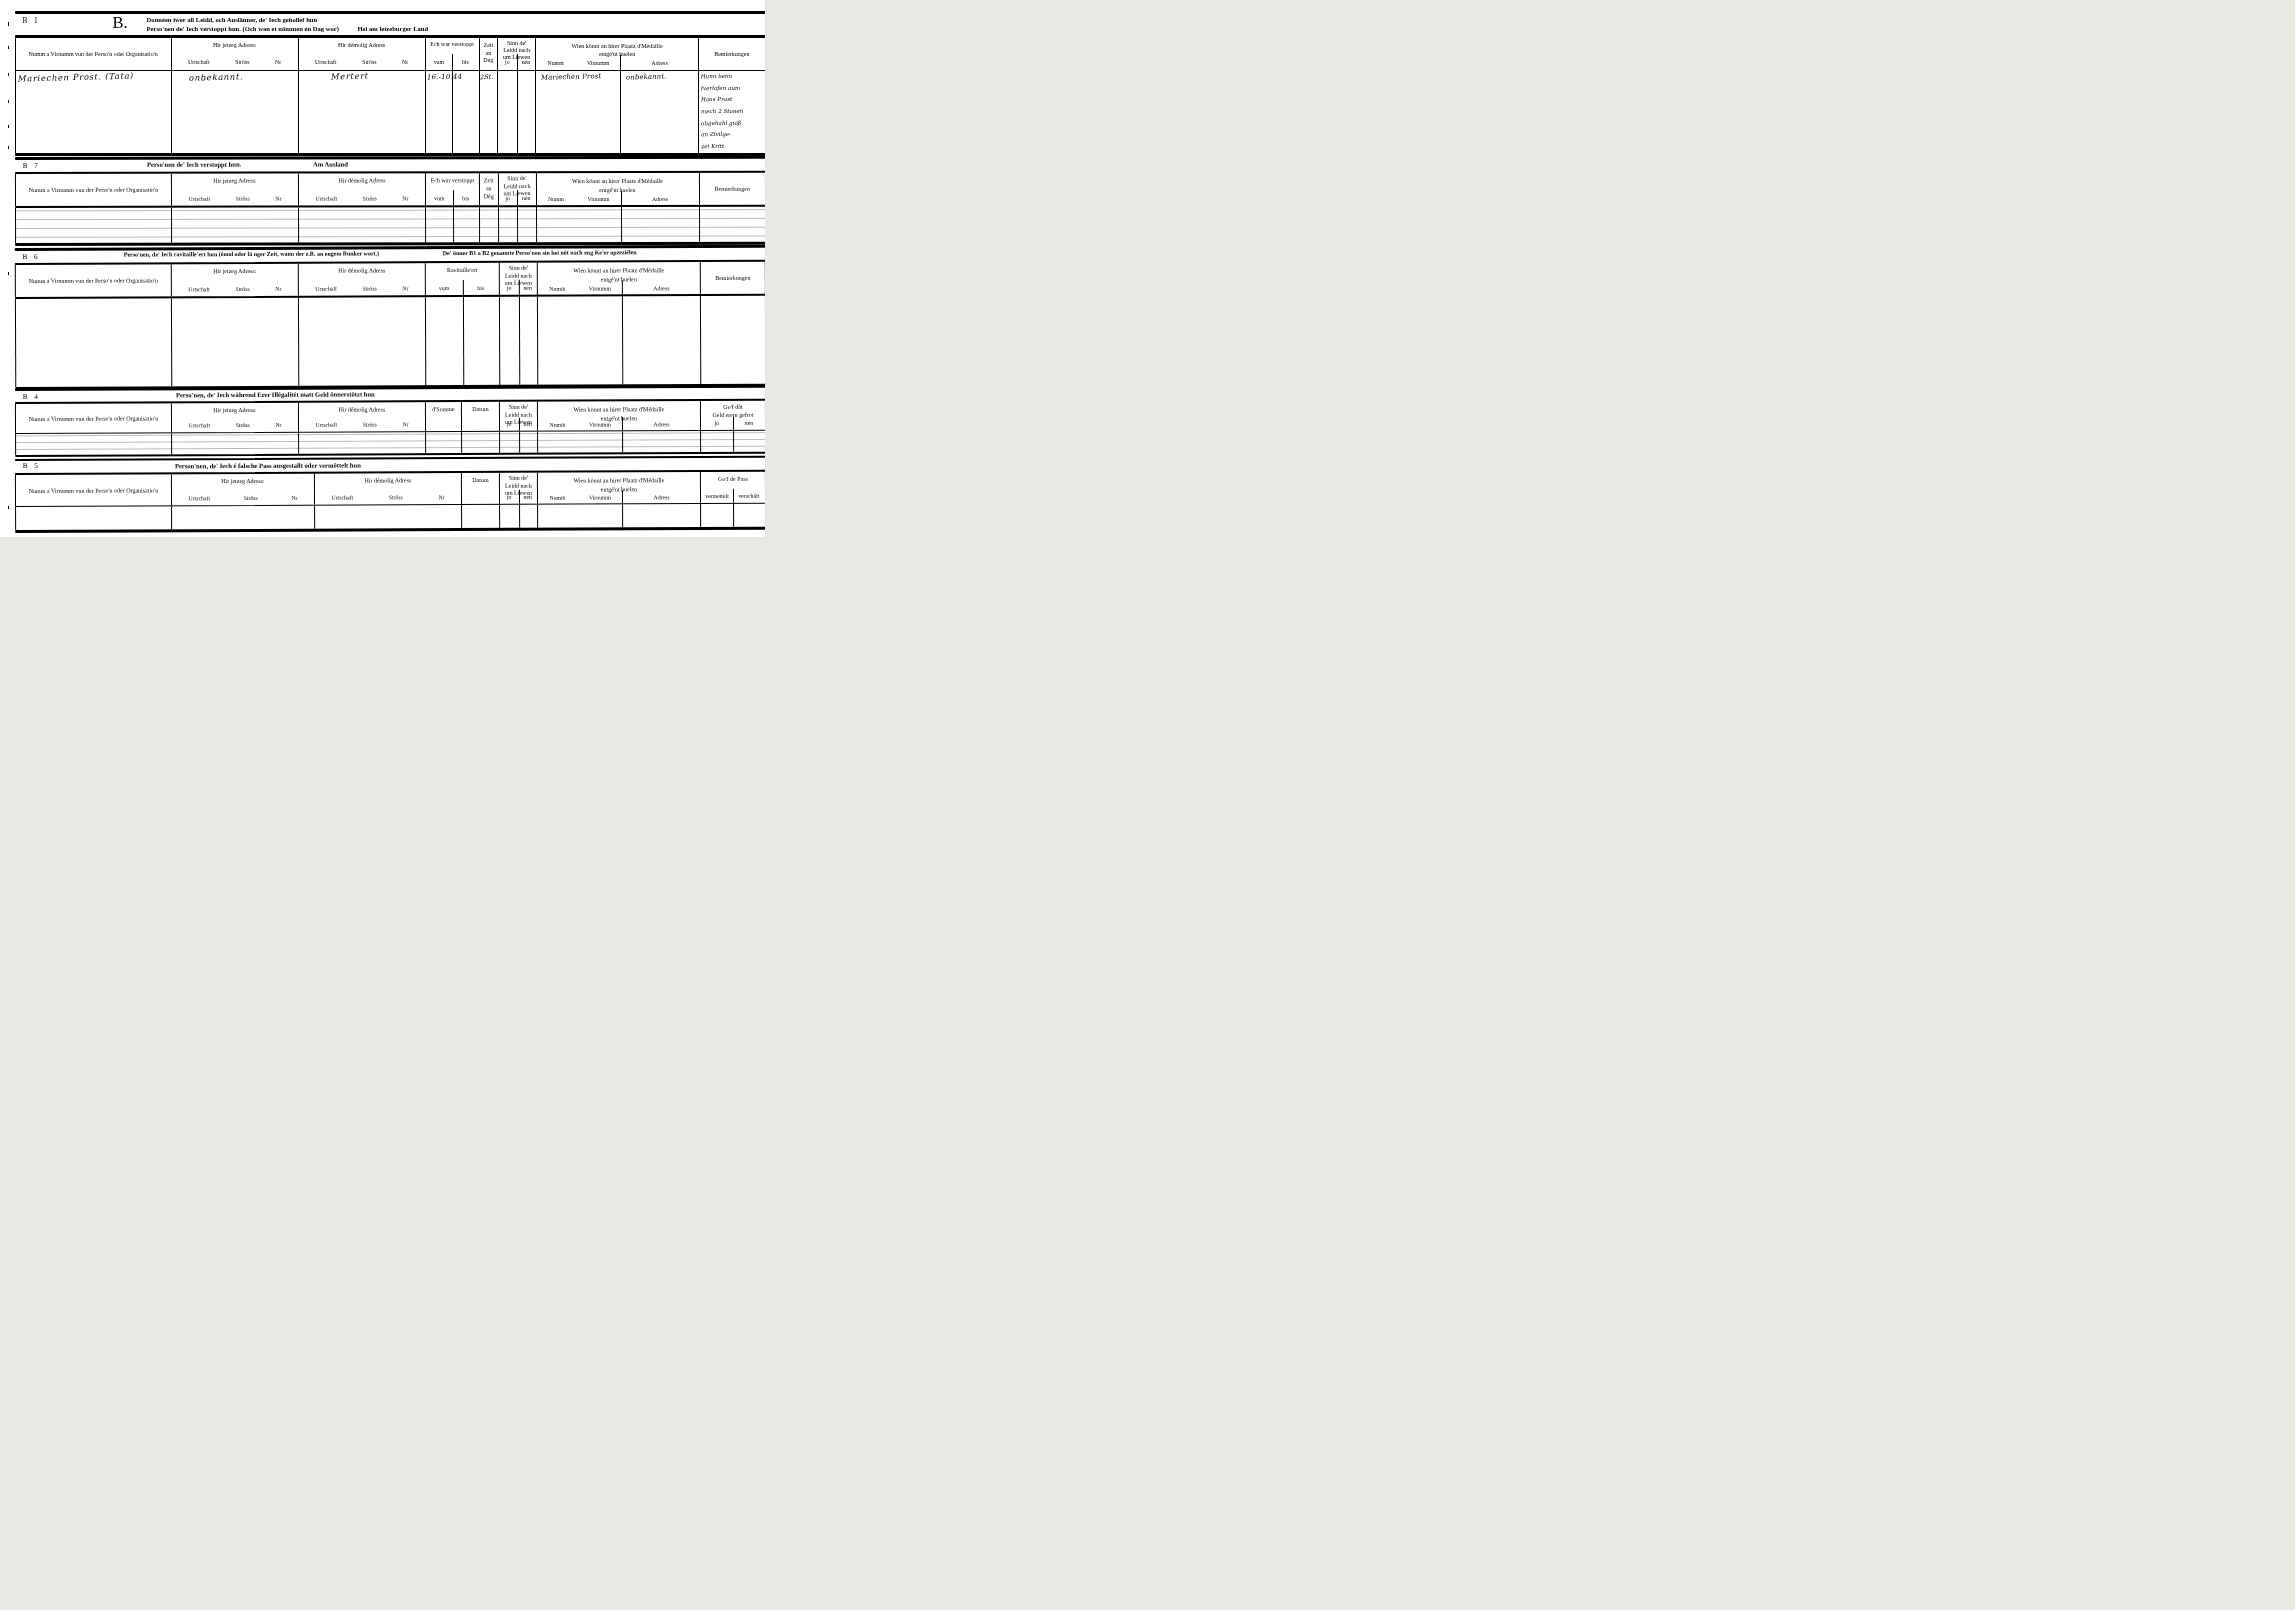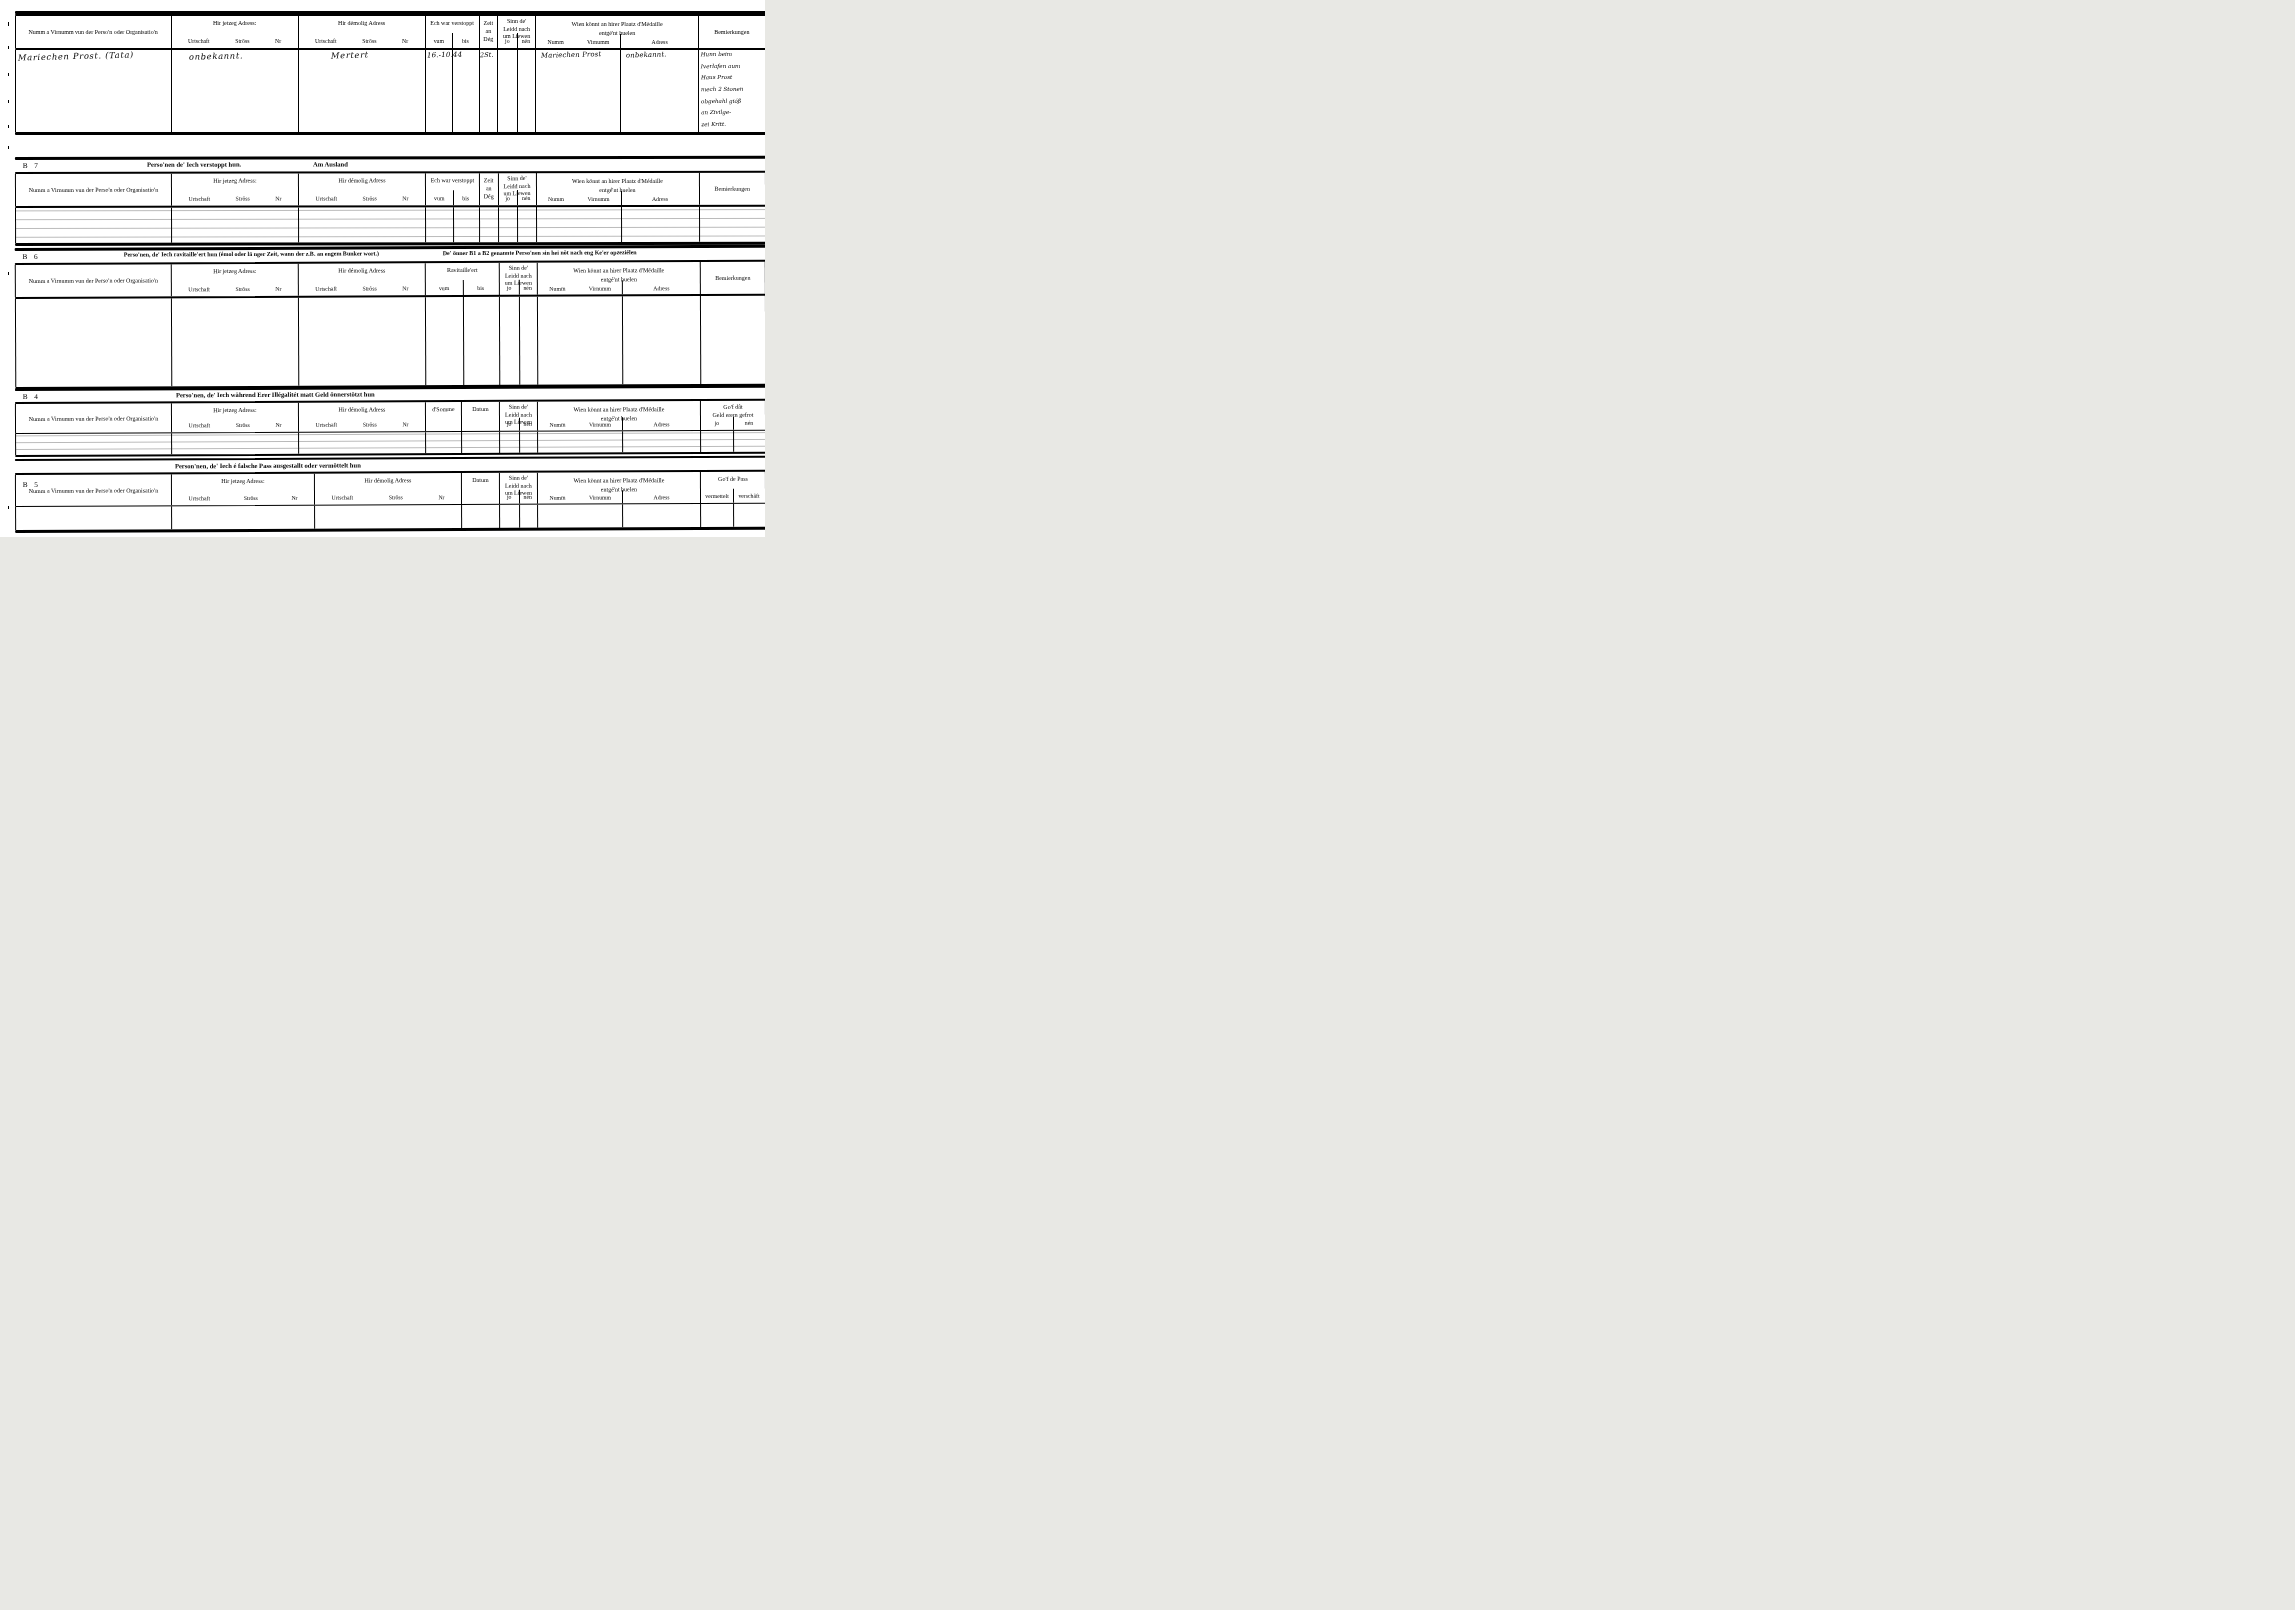--- a/index.html
+++ b/index.html
@@ -95,20 +95,30 @@
   <div class="tick" style="top:46px"></div>
   <div class="tick" style="top:73px"></div>
   <div class="tick" style="top:100px"></div>
   <div class="tick" style="top:125px"></div>
   <div class="tick" style="top:146px"></div>
   <div class="tick" style="top:272px"></div>
   <div class="tick" style="top:506px"></div>
 
   <div class="section" id="s1">
     <div class="hbar"></div>
+    <div class="trow t-b1">
+      <span class="sec-label">B 1</span>
+      <span class="big-letter">B.</span>
+      <div class="b1-titles">
+        <div>Donnéen iwer all Leidd, och Auslänner, de' Iech gehollef hun</div>
+        <div class="line2">
+          <span>Perso'nen de' Iech verstoppt hun. (Och wan et nömmen én Dag wor)</span><span class="t3">Hei am letzeburger Land</span>
+        </div>
+      </div>
+    </div>
     <div class="hbar"></div>
 
     <div class="cols hd66">
       <div class="hc w-name c-center">
           <span>Numm a Virnumm vun der Perso'n oder Organisatio'n</span>
         </div>
       <div class="hc w-addr addr">
         <div class="addr-top">Hir jetzeg Adress:</div>
         <div class="addr-sub">
           <span>Urtschaft</span>
@@ -470,21 +480,21 @@
       <div class="bc w-rem">
           <div class="bline bl50"></div>
         </div>
     </div>
     <div class="hbar thin"></div>
   </div>
 
   <div class="section" id="s5">
     <div class="hbar thin"></div>
     <div class="trow t-sm">
-      <span class="sec-label" style="top:19px">B 5</span>
+      <span class="sec-label" style="top:0">B 5</span>
       <span class="t-main">Person'nen, de' Iech é falsche Pass ausgestallt oder vermöttelt hun</span>
     </div>
     <div class="hbar thin"></div>
 
     <div class="cols hd64">
       <div class="hc w-name c-center">
           <span>Numm a Virnumm vun der Perso'n oder Organisatio'n</span>
         </div>
       <div class="hc w5-addr addr">
         <div class="addr-top">Hir jetzeg Adress:</div>

